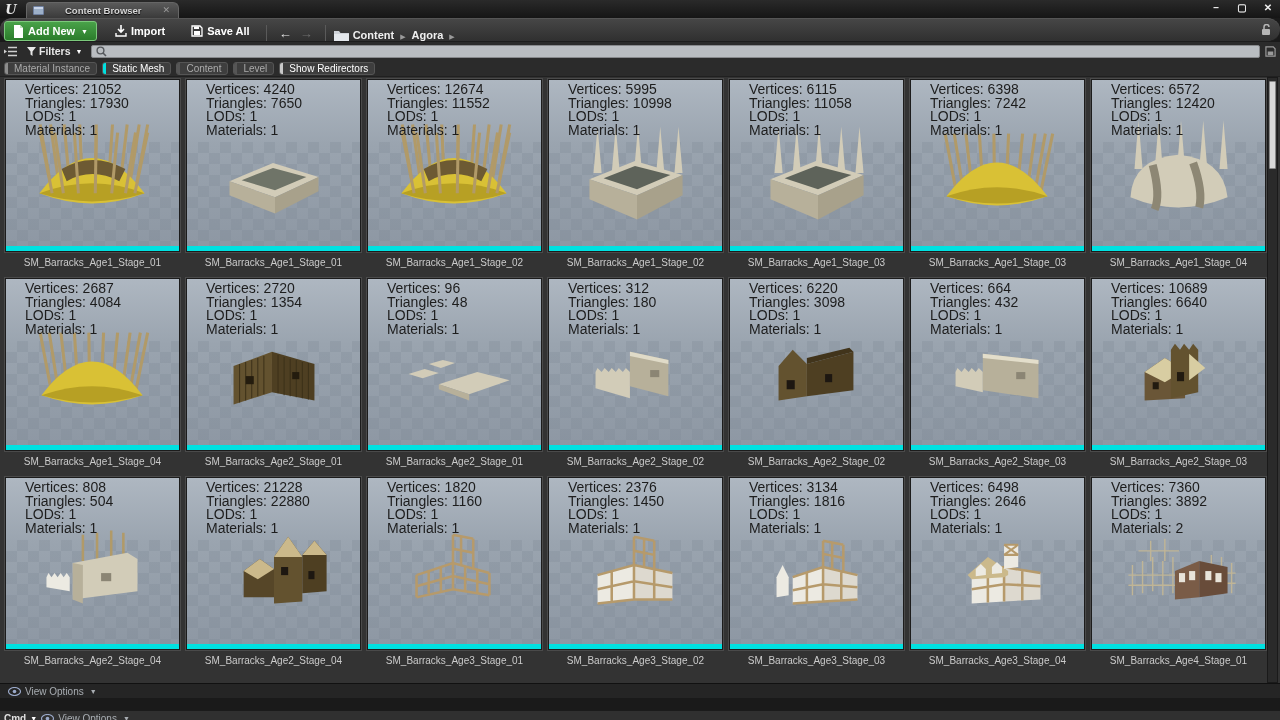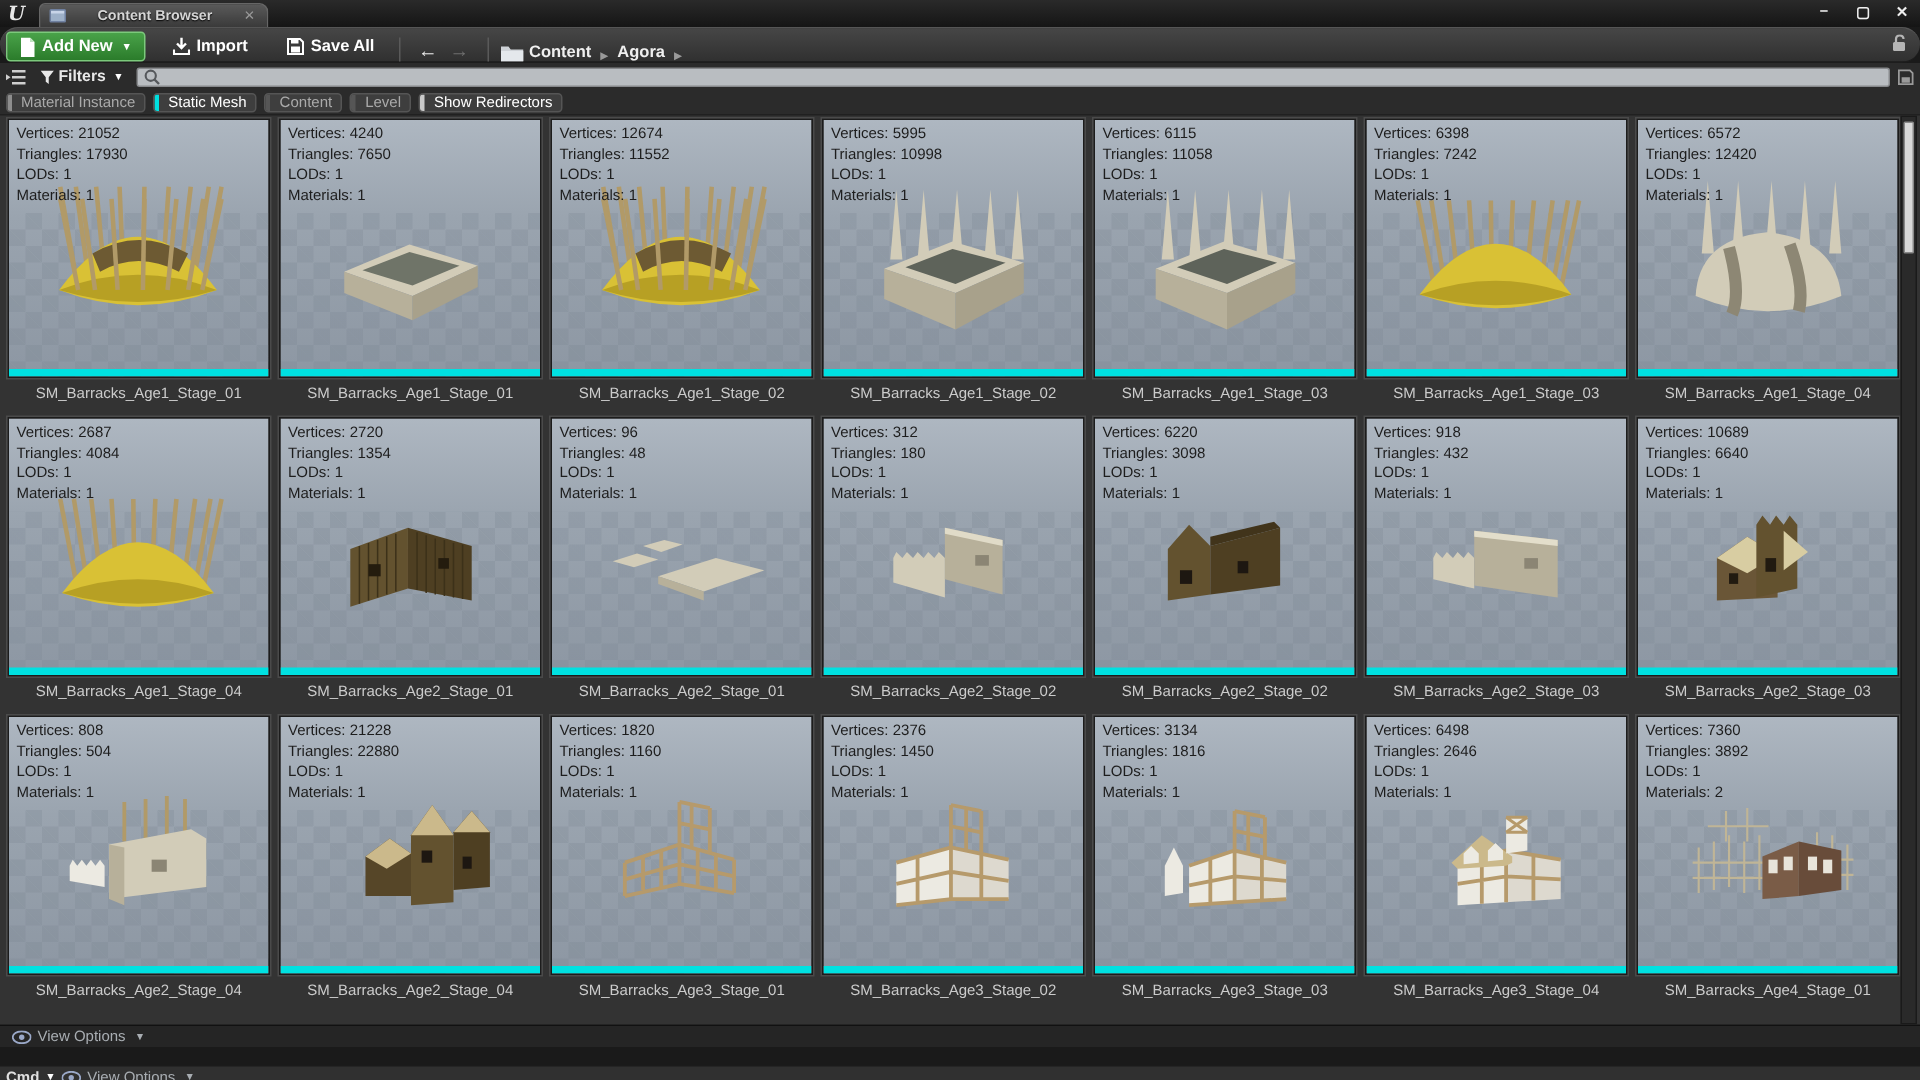--- a/index.html
+++ b/index.html
@@ -59,21 +59,21 @@
   .grid { display:flex; flex-wrap:wrap; padding:2px 14px 0 5px; column-gap:6px; }
   .tile { width:175px; margin-bottom:0; cursor:pointer; }
   .thumb { height:173px; position:relative; border:1px solid #1c1c1c; outline:1px solid #4a4a4a;
     background:linear-gradient(#aeb7c1,#9aa4af 38%,#8d97a3); overflow:hidden; }
   .thumb .floor { position:absolute; left:0; right:0; top:36%; bottom:0;
     background-image:
       linear-gradient(45deg, rgba(125,136,148,.55) 25%, transparent 25%, transparent 75%, rgba(125,136,148,.55) 75%),
       linear-gradient(45deg, rgba(125,136,148,.55) 25%, transparent 25%, transparent 75%, rgba(125,136,148,.55) 75%);
     background-position:0 0, 11px 11px; background-size:22px 22px; opacity:.5; }
   .thumb svg.art { position:absolute; inset:0; }
-  .stats { position:absolute; top:3px; left:5px; z-index:3; font-size:10px; color:#1d1d1d; line-height:13.5px; }
+  .stats { position:absolute; top:3px; left:19px; z-index:3; font-size:14px; color:#1d1d1d; line-height:13.5px; }
   .cyanbar { position:absolute; left:0; right:0; bottom:0; height:5px; z-index:3; }
   .tile-name { margin-top:5px; margin-bottom:10px; text-align:center; font-size:10px; color:#cbcbcb; }
 
   
   .vscroll { position:absolute; top:0; right:2px; width:11px; height:100%; background:#2a2a2a;
     border:1px solid #1a1a1a; }
   .vthumb { position:absolute; top:3px; left:1px; width:7px; height:88px; background:#d8d8d8;
     border:1px solid #888; border-radius:1px; cursor:grab; }
 
   
@@ -515,21 +515,21 @@
   <div class="tile">
     <div class="thumb">
       <div class="floor"></div>
       <svg class="art" viewBox="0 0 171 168">
             <path d="M44 92 l2 -4 4 4 3 -4 4 4 3 -4 4 4 3 -4 4 4 V112 L44 106 Z" fill="#d2ccb8"></path>
             <path d="M71 92 L71 74 L126 80 L126 118 L71 110 Z" fill="#b7b09a"></path>
             <path d="M71 74 L126 80 L126 84 L71 78 Z" fill="#e3decb"></path>
             <rect x="104" y="92" width="9" height="7" fill="#8b8574"></rect>
           </svg>
       <div class="stats">
-        <div><span class="sl">Vertices:</span> <span class="sv v">918</span></div>
+        <div><span class="sl">Vertices:</span> <span class="sv v">664</span></div>
         <div><span class="sl t">Triangles:</span> <span class="sv tv">432</span></div>
         <div><span class="sl l">LODs:</span> <span class="sv lv">1</span></div>
         <div><span class="sl m">Materials:</span> <span class="sv mv">1</span></div>
       </div>
       <div class="cyanbar" style="background: rgb(0, 225, 225);"></div>
     </div>
     <div class="tile-name">SM_Barracks_Age2_Stage_03</div>
   </div>
 
   <div class="tile">

